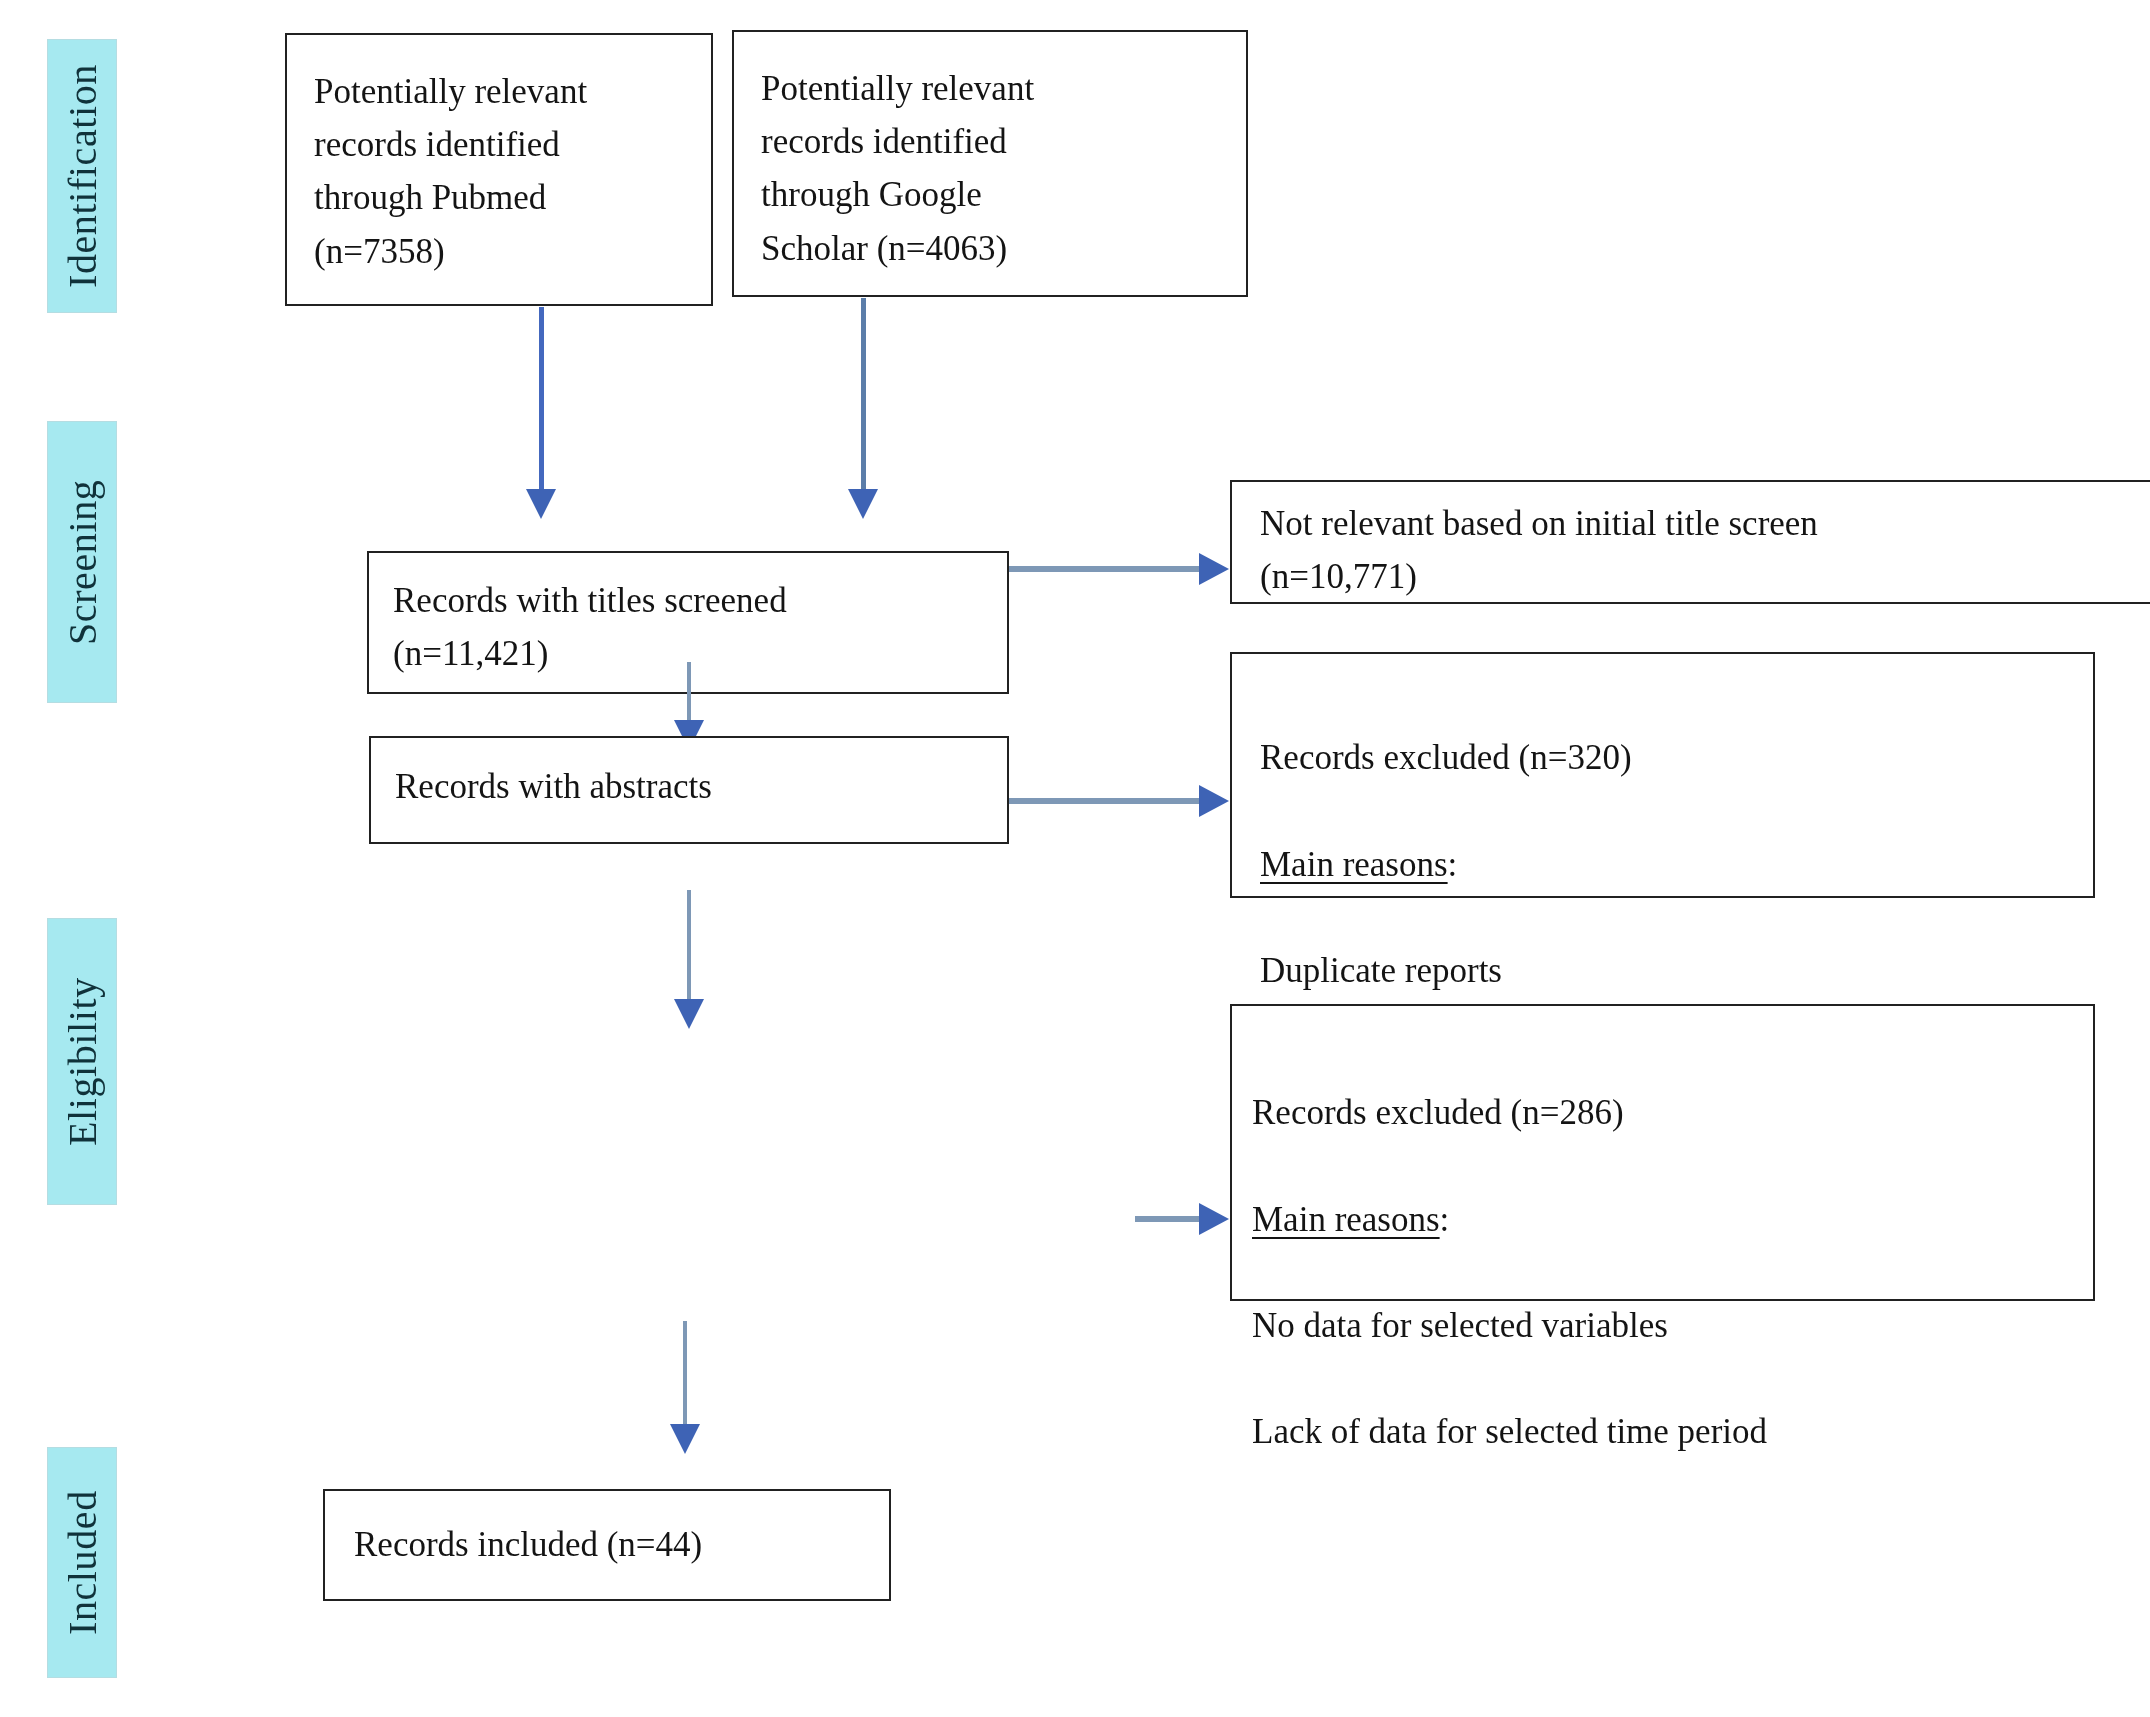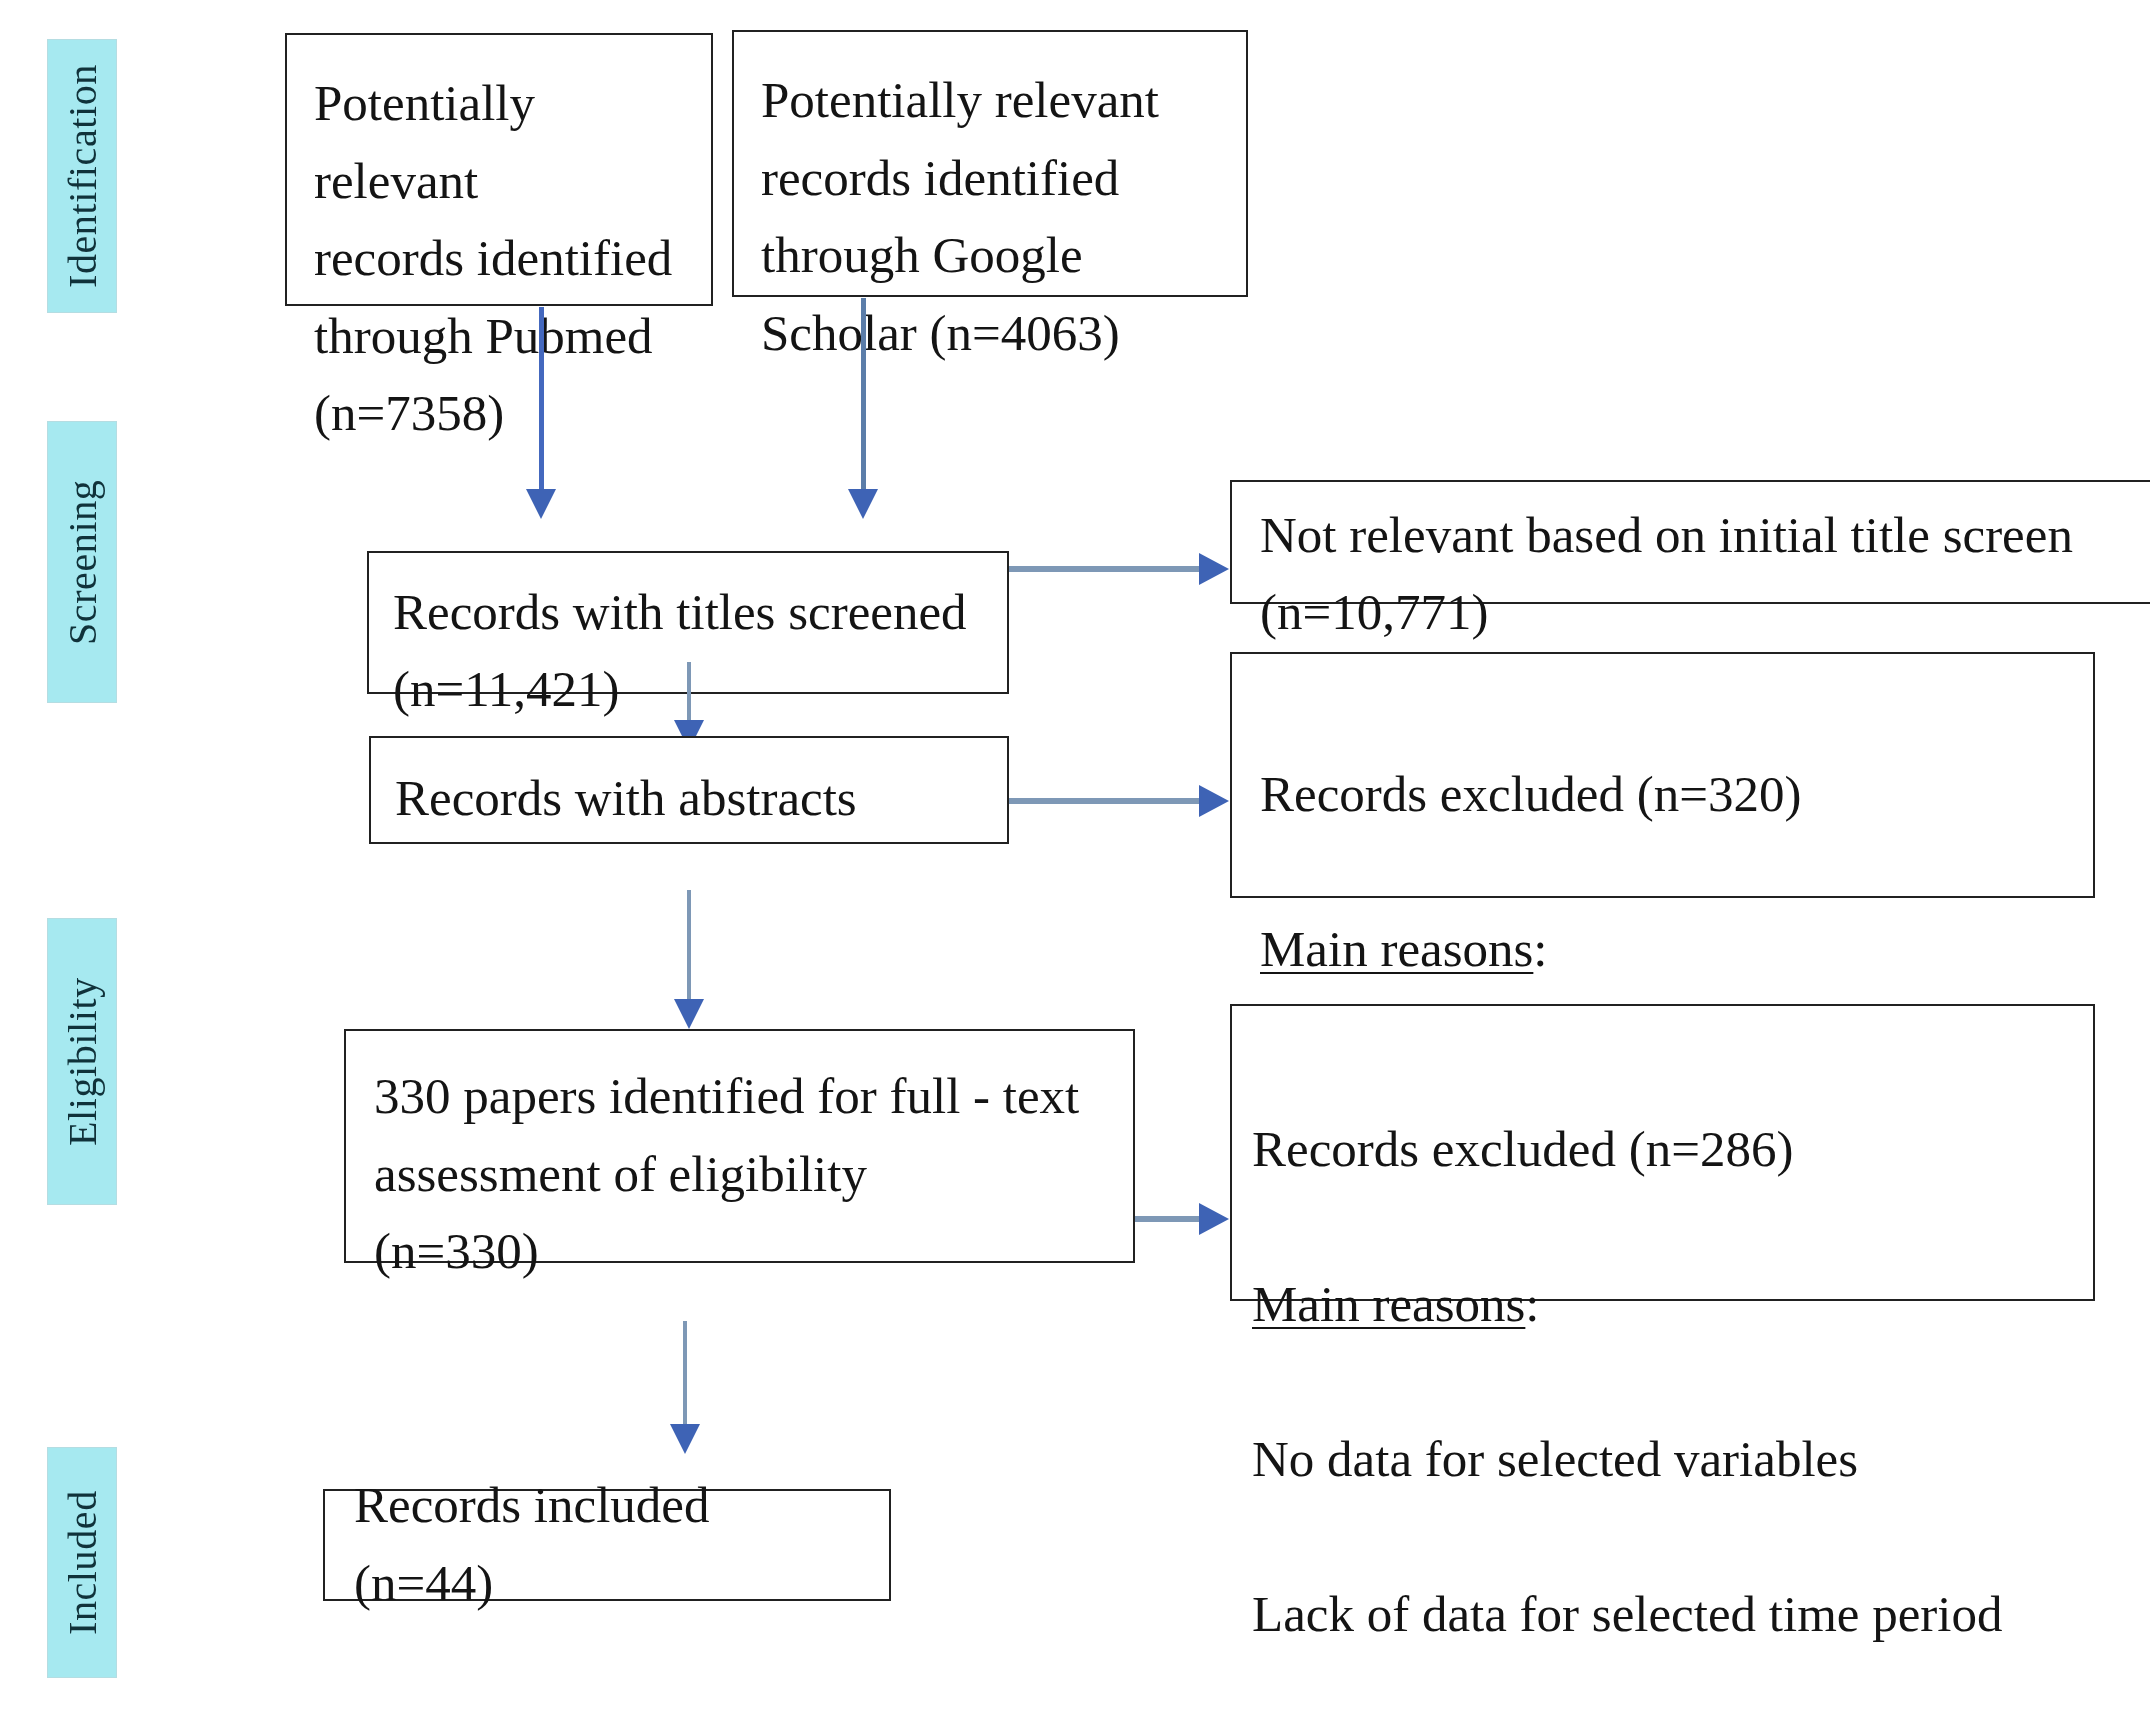--- a/index.html
+++ b/index.html
@@ -35,21 +35,21 @@
     transform:rotate(180deg);
     font-size:40px;
     letter-spacing:0.6px;
     box-sizing:border-box;
   }
   .box{
     position:absolute;
     background:var(--box-fill);
     border:2.4px solid var(--box-border);
     box-sizing:border-box;
-    font-size:51px;
+    font-size:35px;
     line-height:1.52;
     white-space:pre-line;
   }
   .pad-top{padding:30px 27px 12px 27px;}
   .u{text-decoration:underline;text-decoration-thickness:2.4px;text-underline-offset:6px;}
   .vshaft{position:absolute;}
   .vhead{position:absolute;width:0;height:0;border-left:15px solid transparent;border-right:15px solid transparent;border-top:30px solid var(--arrow-head);}
   .hshaft{position:absolute;height:6px;}
   .hhead{position:absolute;width:0;height:0;border-top:16.4px solid transparent;border-bottom:16.4px solid transparent;border-left:30px solid var(--arrow-head);}
   .center-v{display:flex;align-items:center;white-space:normal;}
@@ -109,23 +109,20 @@
   <div>
     <div class="hshaft" style="left:1009px;top:798px;width:190px;background:var(--arrow-shaft-gray);"></div>
     <div class="hhead" style="left:1199px;top:785px;"></div>
   </div>
 
   <div>
     <div class="vshaft" style="left:687px;top:890px;width:4.3px;height:109px;background:var(--arrow-shaft-gray);"></div>
     <div class="vhead" style="left:674px;top:999px;"></div>
   </div>
 
-  <div class="box" style="left:344px;top:1029px;width:791px;height:234px;padding:27px 28px;">330 papers identified for full - text
-assessment of eligibility
-(n=330)</div>
   <div class="box" style="left:1230px;top:1004px;width:865px;height:297px;padding:27px 20px;">
     <div>Records excluded (n=286)</div>
     <div><span class="u">Main reasons</span><span>:</span></div>
     <div>No data for selected variables</div>
     <div>Lack of data for selected time period</div>
   </div>
 
   <div>
     <div class="hshaft" style="left:1135px;top:1216px;width:64px;background:var(--arrow-shaft-gray);"></div>
     <div class="hhead" style="left:1199px;top:1203px;"></div>

